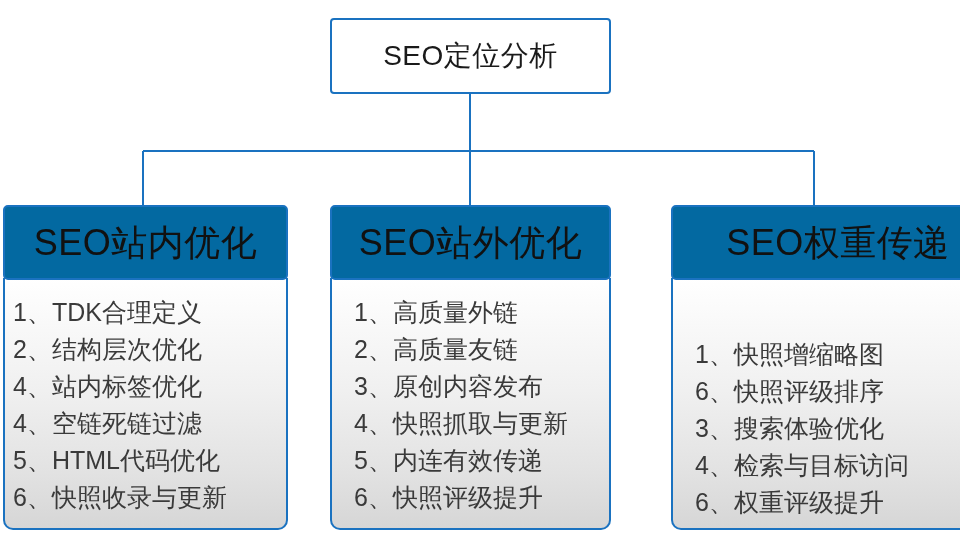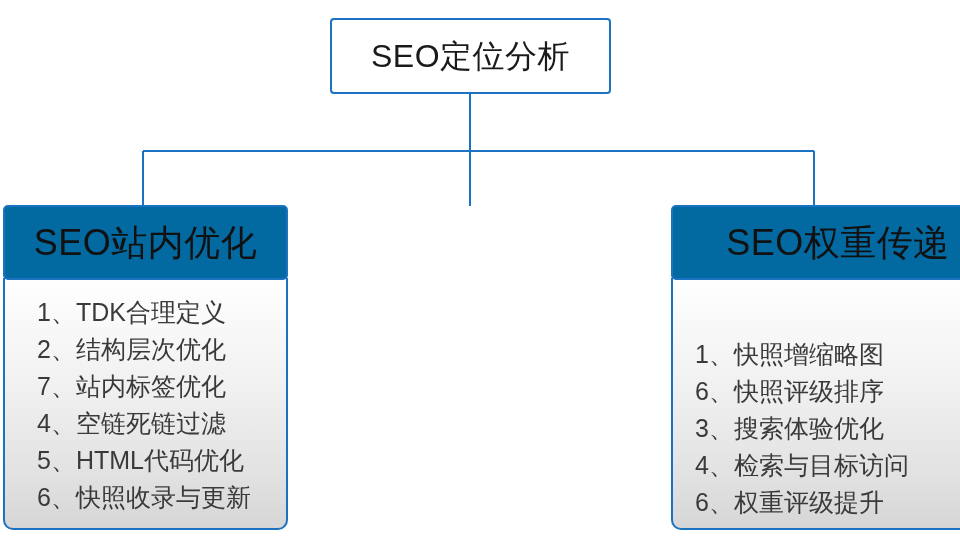--- a/index.html
+++ b/index.html
@@ -38,21 +38,21 @@
     height: 76px;
     border: 2px solid #1a72c0;
     border-radius: 4px;
     background: #ffffff;
     display: flex;
     align-items: center;
     justify-content: center;
   }
 
   .root-title {
-    font-size: 32px;
+    font-size: 28px;
     color: #1a1a1a;
     letter-spacing: 0.5px;
     line-height: 1;
     white-space: nowrap;
   }
 
   
   .branch {
     position: absolute;
     top: 205px;
@@ -105,21 +105,21 @@
     color: #3a3a3a;
     white-space: nowrap;
     text-align: left;
   }
 
   
   #branch-0 { left: 3px;   width: 285px; }
   #branch-1 { left: 330px; width: 281px; }
   #branch-2 { left: 671px; width: 334px; }
 
-  #branch-0 .branch-list { padding-left: 32px; }
+  #branch-0 .branch-list { padding-left: 8px; }
   #branch-1 .branch-list { padding-left: 22px; }
   #branch-2 .branch-list { padding-left: 22px; margin-top: 42px; }
 </style>
 </head>
 <body>
 
 <div id="diagram">
 
   <svg id="connectors" viewBox="0 0 960 550" width="960" height="550" xmlns="http://www.w3.org/2000/svg">
     <g stroke="#1a72c0" stroke-width="2" fill="none" shape-rendering="crispEdges">
@@ -136,28 +136,43 @@
   </div>
 
   <div class="branch" id="branch-0">
     <div class="branch-header">
       <span class="branch-title">SEO站内优化</span>
     </div>
     <div class="branch-body">
       <ul class="branch-list">
         <li>1、TDK合理定义</li>
         <li>2、结构层次优化</li>
-        <li>7、站内标签优化</li>
+        <li>4、站内标签优化</li>
         <li>4、空链死链过滤</li>
         <li>5、HTML代码优化</li>
         <li>6、快照收录与更新</li>
       </ul>
     </div>
   </div>
 
+  <div class="branch" id="branch-1">
+    <div class="branch-header">
+      <span class="branch-title">SEO站外优化</span>
+    </div>
+    <div class="branch-body">
+      <ul class="branch-list">
+        <li>1、高质量外链</li>
+        <li>2、高质量友链</li>
+        <li>3、原创内容发布</li>
+        <li>4、快照抓取与更新</li>
+        <li>5、内连有效传递</li>
+        <li>6、快照评级提升</li>
+      </ul>
+    </div>
+  </div>
 
   <div class="branch" id="branch-2">
     <div class="branch-header">
       <span class="branch-title">SEO权重传递</span>
     </div>
     <div class="branch-body">
       <ul class="branch-list">
         <li>1、快照增缩略图</li>
         <li>6、快照评级排序</li>
         <li>3、搜索体验优化</li>

